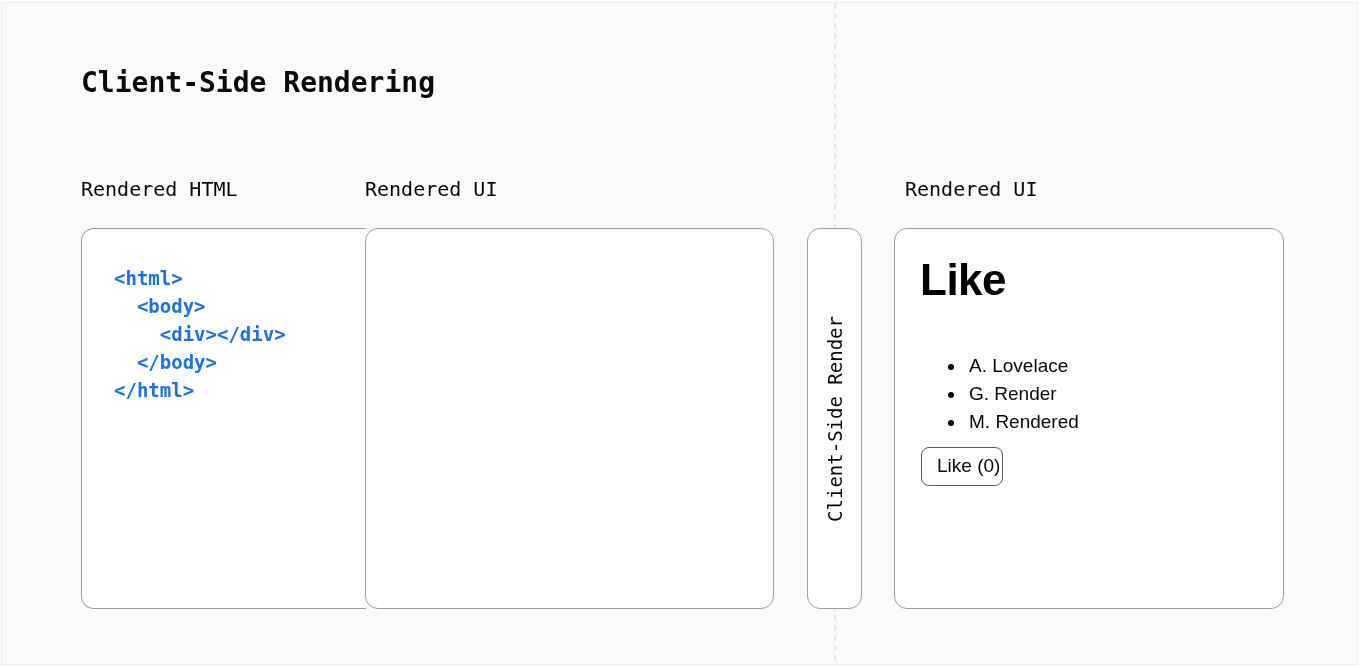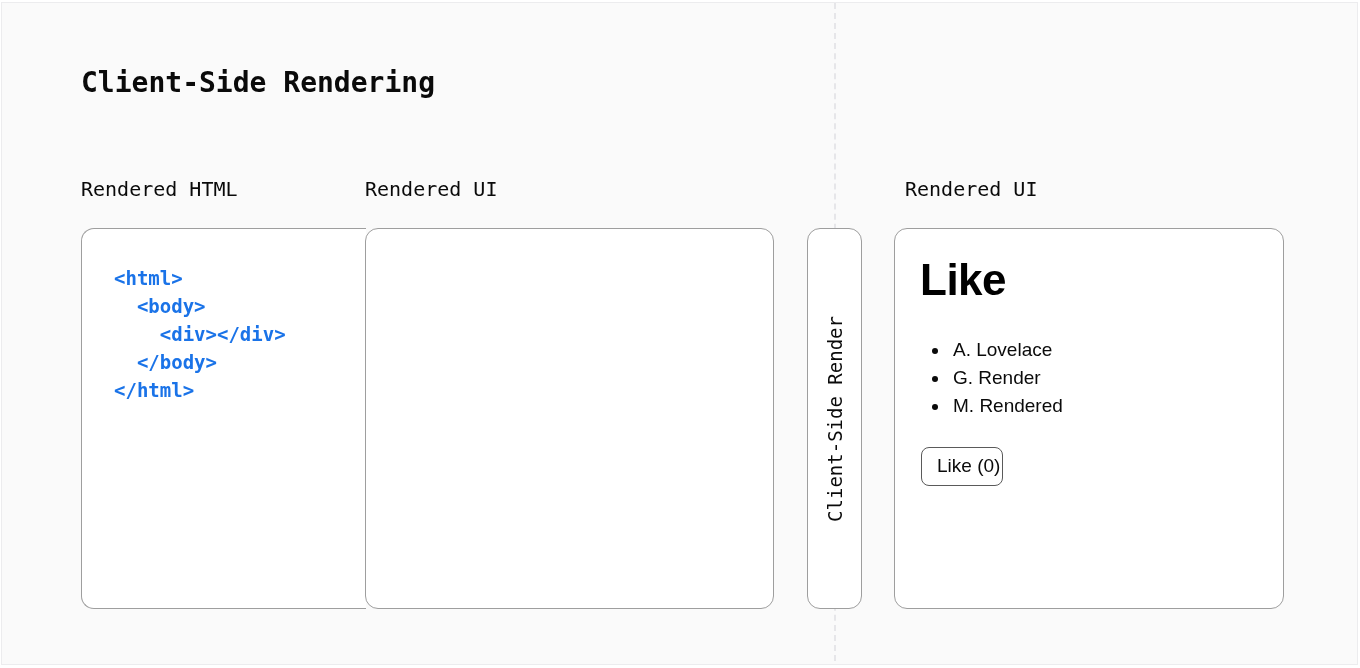--- a/index.html
+++ b/index.html
@@ -130,21 +130,21 @@
     font-size: 44px;
     font-weight: 700;
     letter-spacing: -0.5px;
     color: #000000;
     white-space: pre;
   }
   #rendered-list {
     position: absolute;
     left: 921px;
     top: 333px;
-    margin: 0;
+    margin: 16px;
     padding-left: 27px;
     list-style: disc;
     font-family: "Liberation Sans", sans-serif;
     font-size: 19px;
     line-height: 28px;
     color: #0a0a0a;
   }
   #rendered-list li { padding-left: 3px; }
 
   #like-button {

